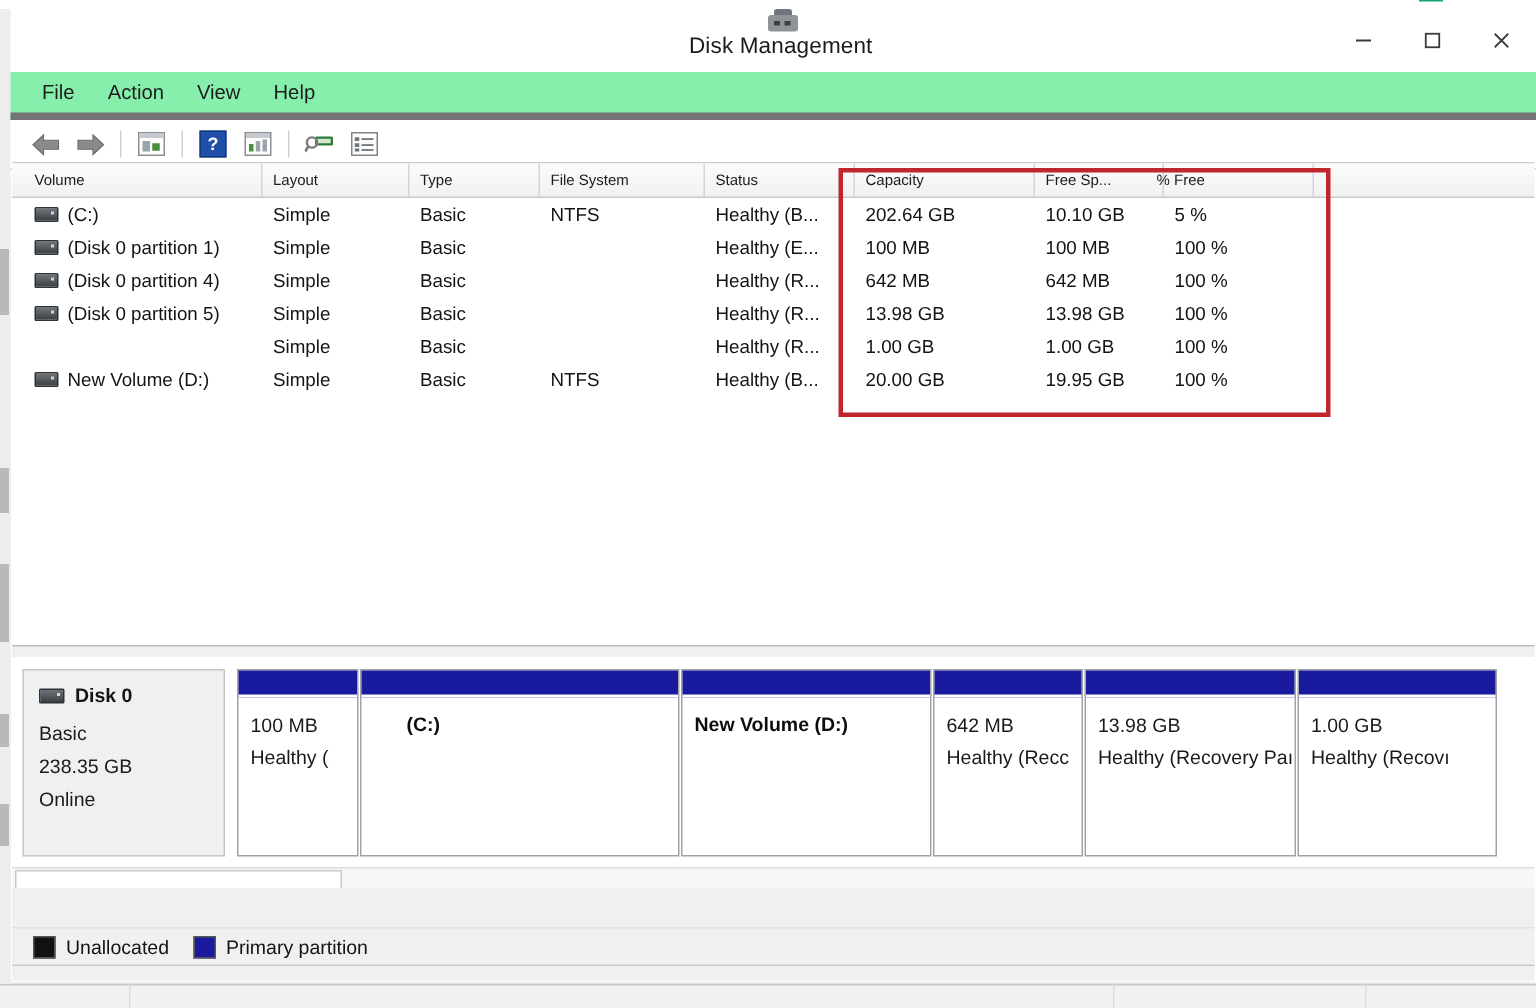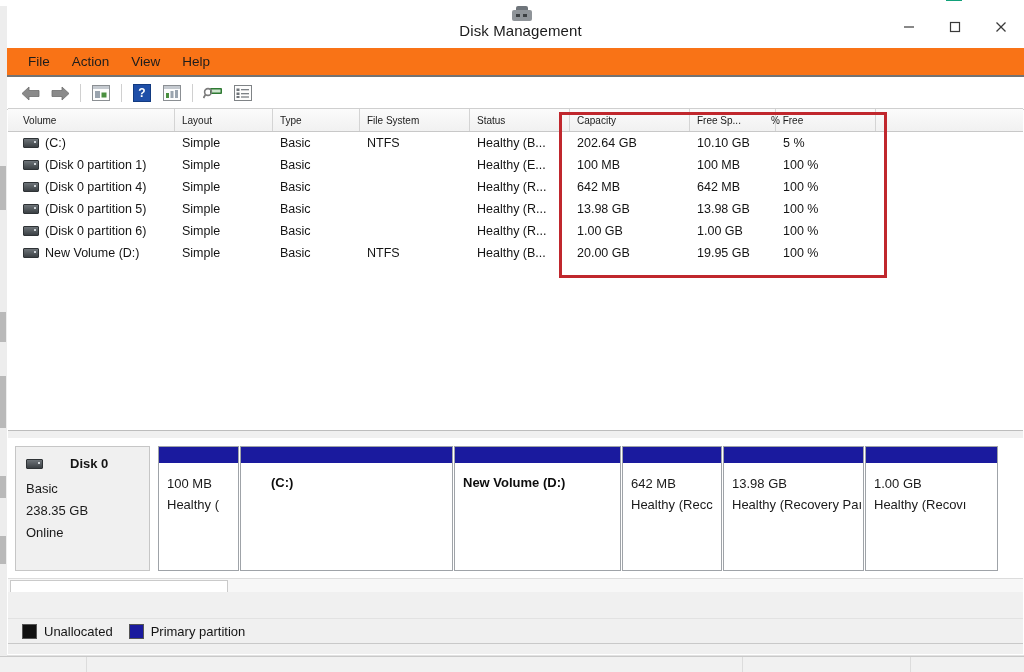--- a/index.html
+++ b/index.html
@@ -82,22 +82,22 @@
   }
   .win-btns { position: absolute; right: 0; top: 0; height: 42px; display: flex; }
   .win-btn {
     width: 46px; height: 42px; display: flex; align-items: center; justify-content: center;
     color: #3a3a3a;
   }
   .win-btn svg { display: block; }
 
   
   .menubar {
-    height: 27px; background: #f97316; display: flex; align-items: center;
-    padding-left: 10px; border-bottom: 2px solid #737373;
+    height: 27px; background: #86efac; display: flex; align-items: center;
+    padding-left: 10px; border-bottom: 5px solid #737373;
   }
   .menu-item {
     font-size: 13.5px; color: #1d1d1d; padding: 3px 11px; border-radius: 3px;
   }
 
   
   .toolbar {
     height: 32px; background: #ffffff; display: flex; align-items: center;
     padding-left: 8px; gap: 0px; border-bottom: 1px solid #cfcfcf;
   }
@@ -173,21 +173,21 @@
     position: absolute; left: 1px; top: 432px; width: 1015px; height: 140px;
     background: #ffffff; overflow: hidden;
   }
   .disk-info {
     position: absolute; left: 7px; top: 8px; width: 135px; height: 125px;
     background: #f0f0f0; border: 1px solid #c6c6c6;
     box-sizing: border-box; padding: 9px 0 0 10px;
   }
   .disk-info .dl {
     display: flex; align-items: center; font-size: 13px; color: #141414;
-    font-weight: bold; margin-bottom: 7px; gap: 20px;
+    font-weight: bold; margin-bottom: 7px;
   }
   .disk-info .dico {
     width: 15px; height: 8px; margin-right: 7px;
     background: linear-gradient(#6e7479, #3b4044);
     border: 1px solid #2e3235; border-radius: 1px; position: relative;
   }
   .disk-info .dico::after {
     content: ""; position: absolute; right: 2px; top: 2px; width: 2px; height: 2px; background: #cfd4d8;
   }
   .disk-info .dv { font-size: 13px; color: #1a1a1a; line-height: 22px; font-weight: normal; }
@@ -431,24 +431,20 @@
           <div class="vcell" style="left:167px;width:98px">Simple</div>
           <div class="vcell" style="left:265px;width:87px">Basic</div>
           <div class="vcell" style="left:352px;width:110px"></div>
           <div class="vcell" style="left:462px;width:100px">Healthy (R...</div>
           <div class="vcell" style="left:562px;width:120px">13.98 GB</div>
           <div class="vcell" style="left:682px;width:86px">13.98 GB</div>
           <div class="vcell" style="left:768px;width:112px">100 %</div>
         </div>
 
         <div class="vrow">
-          <div class="vcell" style="left:8px;width:159px">
-            <span class="vol-ico"></span>
-            <span>(Disk 0 partition 6)</span>
-          </div>
           <div class="vcell" style="left:167px;width:98px">Simple</div>
           <div class="vcell" style="left:265px;width:87px">Basic</div>
           <div class="vcell" style="left:352px;width:110px"></div>
           <div class="vcell" style="left:462px;width:100px">Healthy (R...</div>
           <div class="vcell" style="left:562px;width:120px">1.00 GB</div>
           <div class="vcell" style="left:682px;width:86px">1.00 GB</div>
           <div class="vcell" style="left:768px;width:112px">100 %</div>
         </div>
 
         <div class="vrow">

